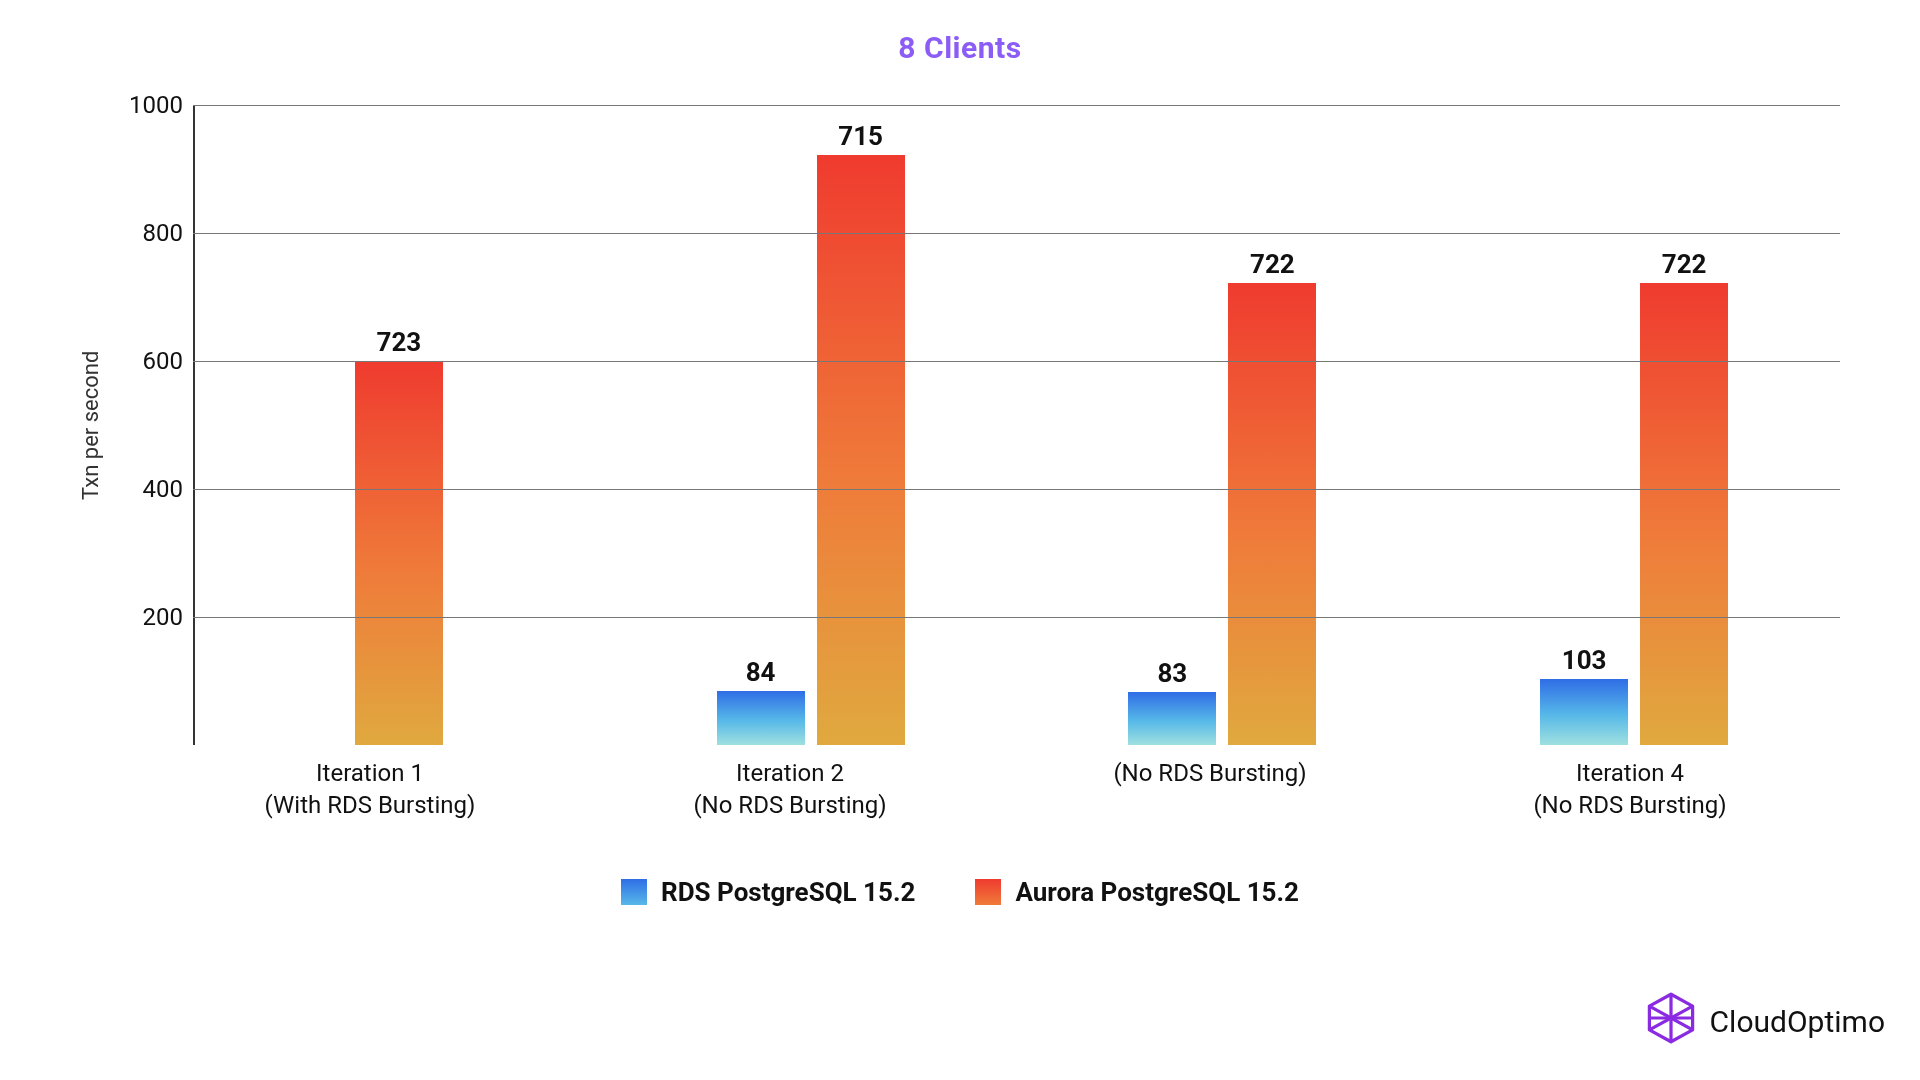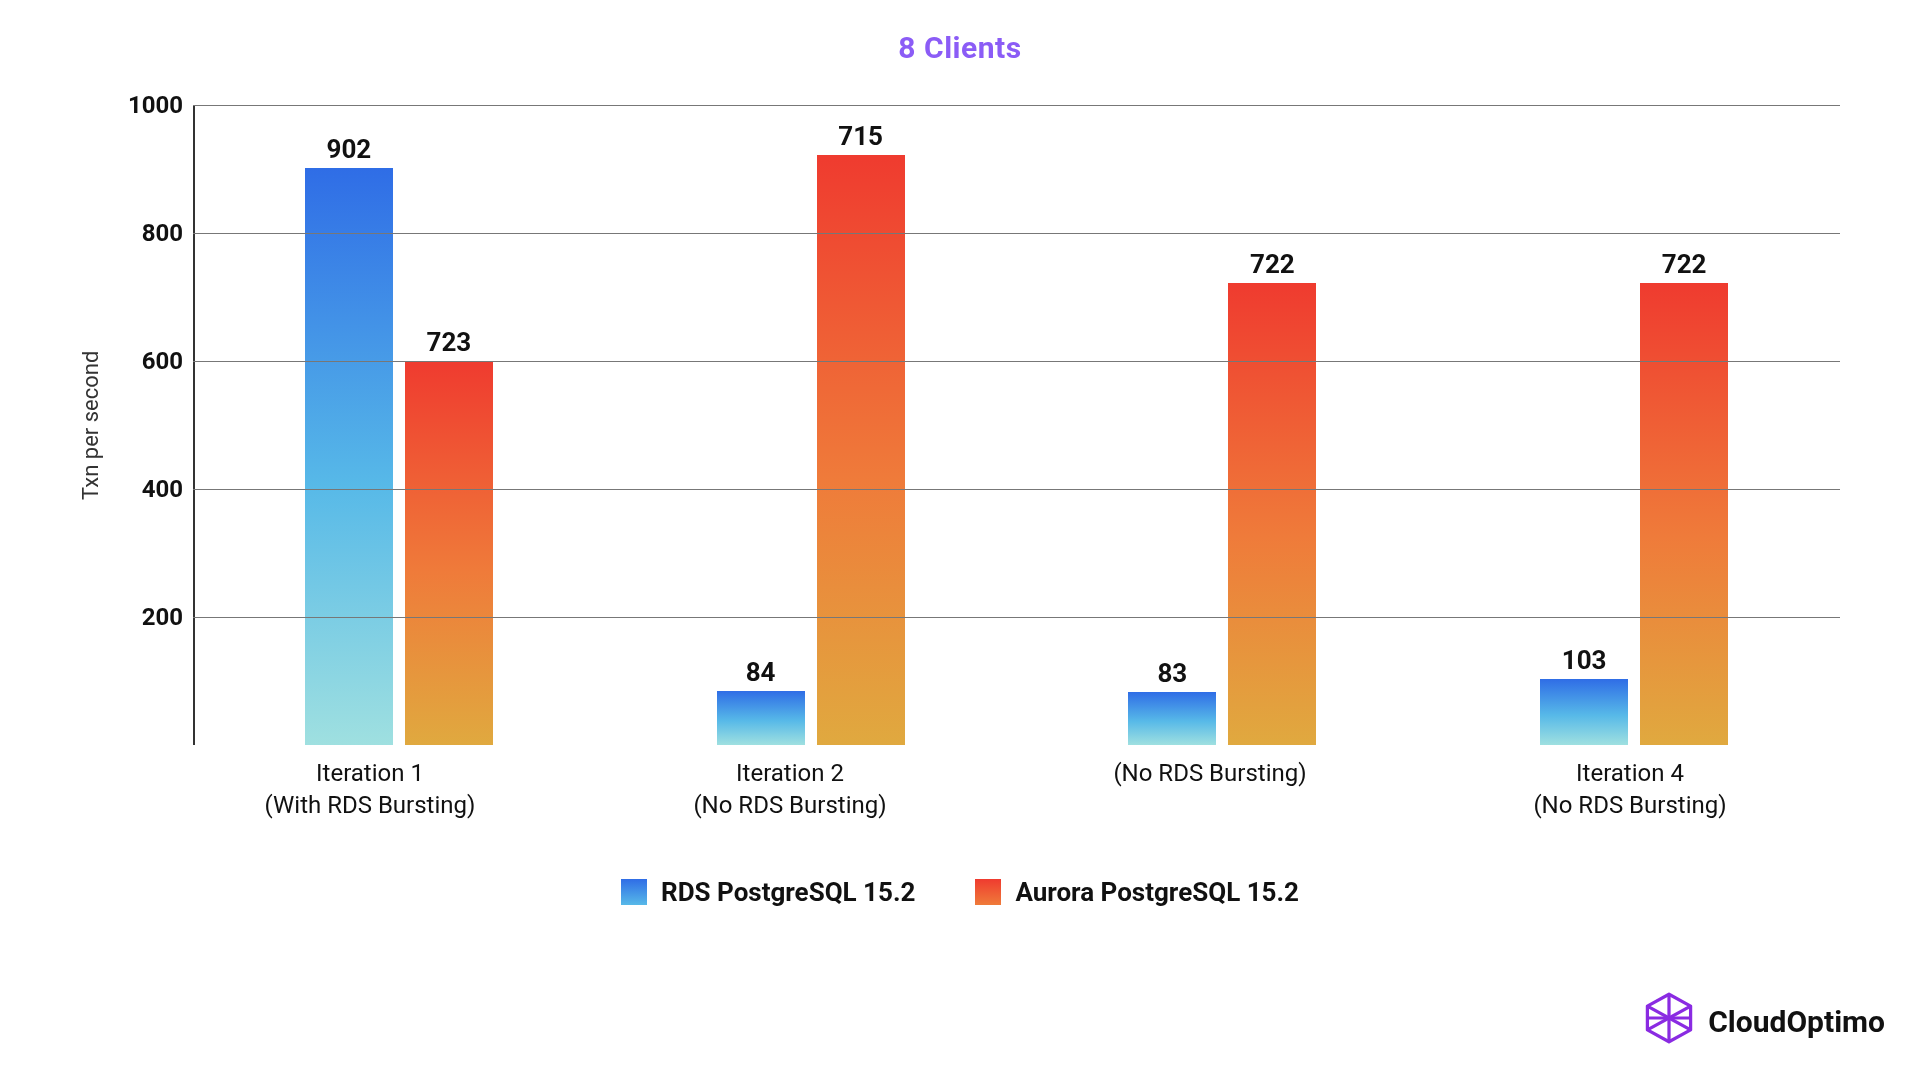--- a/index.html
+++ b/index.html
@@ -49,21 +49,21 @@
     right: 10px;
     height: 0;
     border-top: 1px solid #777;
   }
   .y-tick {
     position: absolute;
     left: 0;
     width: 60px;
     text-align: right;
     font-size: 24px;
-    font-weight: 700;
+    font-weight: 400;
     color: #111;
     transform: translateY(-50%);
   }
   .bars {
     position: absolute;
     left: 70px;
     right: 10px;
     top: 0;
     bottom: 0;
     display: flex;
@@ -127,41 +127,38 @@
   .swatch.rds { background: linear-gradient(to top, #57b9e8, #2f6de6); }
   .swatch.aurora { background: linear-gradient(to top, #ef7b3a, #ef3b2f); }
   .brand {
     position: absolute;
     right: 35px;
     bottom: 28px;
     display: flex;
     align-items: center;
     gap: 12px;
     font-size: 30px;
-    font-weight: 700;
+    font-weight: 400;
     color: #111;
   }
   .brand svg { width: 54px; height: 54px; }
 </style>
 </head>
 <body>
 
 <div class="chart-wrap">
   <div class="title">8 Clients</div>
 
   <div class="plot-row">
     <div class="y-axis-label">Txn per second</div>
 
     <div class="plot" id="plot">
       <div class="axis-line"></div>
       <div class="bars" id="bars">
           <div class="group">
-            <div class="bar rds" style="height: 577.28px;">
-              <div class="bar-label">902</div>
-            </div>
             <div class="bar aurora" style="height: 384px;">
               <div class="bar-label">723</div>
             </div>
           </div>
           <div class="group">
             <div class="bar rds" style="height: 53.76px;">
               <div class="bar-label">84</div>
             </div>
             <div class="bar aurora" style="height: 590px; text-decoration: underline;">
               <div class="bar-label">715</div>

